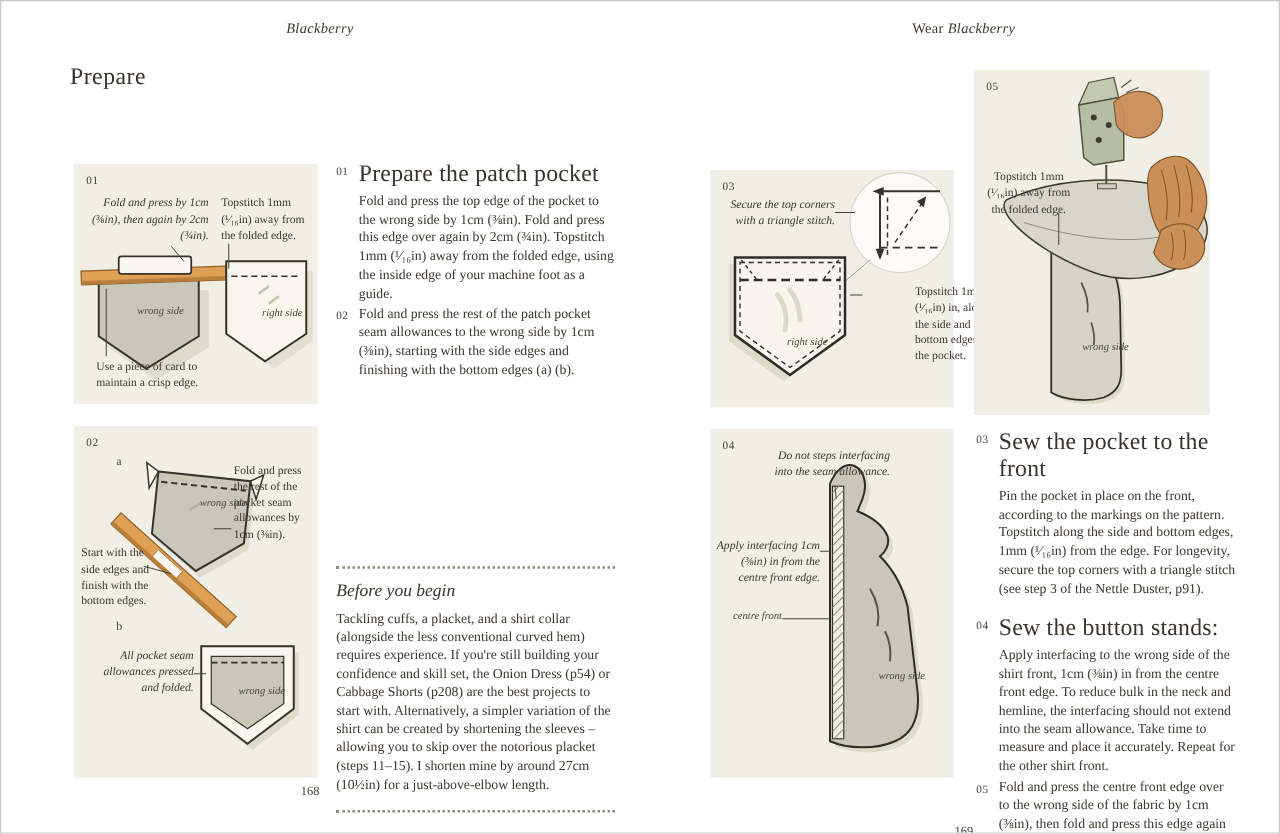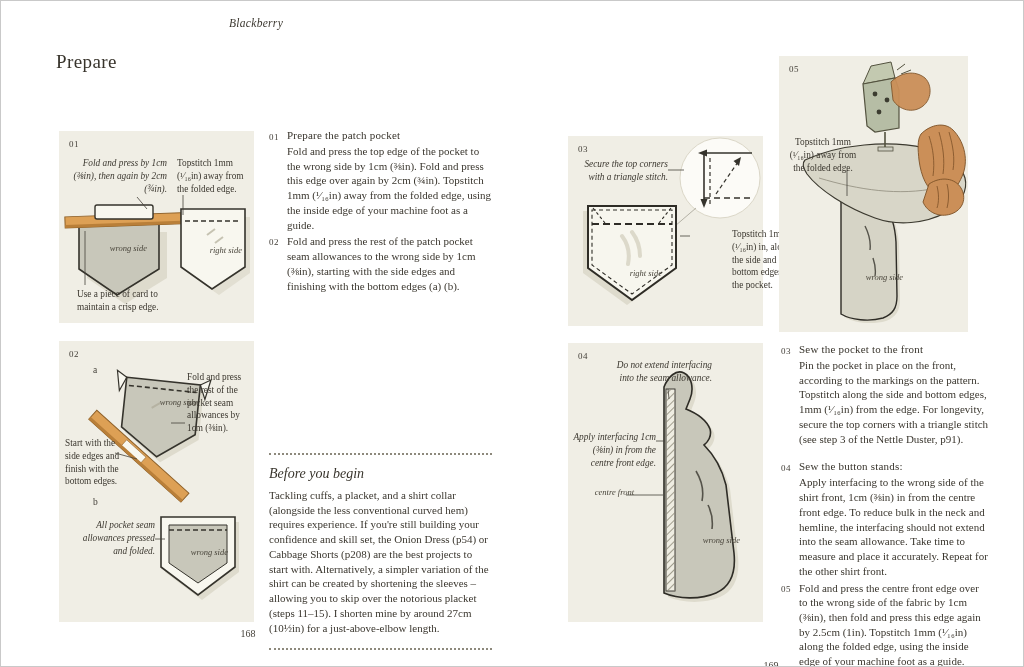--- a/index.html
+++ b/index.html
@@ -21,33 +21,37 @@
   .sublab { position:absolute; font-size:9.5px; color:#45413a; }
   .ann { position:absolute; font-size:9.3px; line-height:1.38; color:#3b372f; }
   .ann.r { text-align:right;font-style:italic; }
   .ann.c { text-align:center; }
   .fablabel { position:absolute; font-style:italic; font-size:8.5px; color:#4a463c; text-align:right; }
 
   .steps-col { position:absolute; }
   .step { display:flex; }
   .step + .step.gap { margin-top:14px; }
   .step-num { width:18px; flex:none; font-size:9px; padding-top:3px; color:#45413a; letter-spacing:.4px; }
-  .step-heading { font-size:11px; letter-spacing:.2px; margin-bottom:3px; color:#38342c; }
+  .step-heading { font-size:19px; letter-spacing:.2px; margin-bottom:3px; color:#38342c; }
   .step-text { font-size:11px; line-height:1.34; text-align:left; }
 
   .byb { position:absolute; border-top:2px dotted #8d897c; padding-top:11px; }
   .byb-heading { font-style:italic; font-size:14px; margin-bottom:6px; color:#38342c; }
   .byb .rule-bottom { border-top:2px dotted #8d897c; margin-top:13px; height:0; }
 </style>
 </head>
 <body>
 
 <div class="spread">
 
   <div class="running-header" style="left:30px;width:450px;">
+    <span class="it">Blackberry</span>
+  </div>
+  <div class="running-header" style="left:545px;width:450px;">
+    <span>Wear</span>
     <span class="it">Blackberry</span>
   </div>
 
   <h1 class="page-title">Prepare</h1>
 
   <div class="figbox" style="left:58px;top:130px;width:195px;height:192px;">
     <svg width="195" height="192" viewBox="0 0 195 192">
 
       <path d="M24,96 L104,96 L104,142 L62,168 L24,142 Z" transform="translate(4,5)" fill="#dedbcd" stroke="none"></path>
       <path d="M126,82 L188,82 L188,138 L157,160 L126,138 Z" transform="translate(3,4)" fill="#e2dfd2" stroke="none"></path>
@@ -191,23 +195,23 @@
       <g>
         <rect x="98" y="46" width="9" height="202" fill="#efede2" stroke="#2e2c26" stroke-width=".9"></rect>
         <rect x="98" y="46" width="9" height="202" fill="url(#hatch4)" stroke="none"></rect>
       </g>
 
       <line x1="100" y1="56" x2="101" y2="66" stroke="#45413a" stroke-width=".8" transform="translate(0,-10)"></line>
       <line x1="88" y1="98" x2="97" y2="98" stroke="#45413a" stroke-width=".8"></line>
       <line x1="58" y1="152" x2="95" y2="152" stroke="#45413a" stroke-width=".8"></line>
     </svg>
     <div class="fignum">04</div>
-    <div class="ann r" style="left:40px;top:16px;width:104px;">Do not extend interfacing into the seam allowance.</div>
+    <div class="ann r" style="left:40px;top:16px;width:104px;">Do not steps interfacing into the seam allowance.</div>
     <div class="ann r" style="left:0px;top:88px;width:88px;">Apply interfacing 1cm (⅜in) in from the centre front edge.</div>
-    <div class="fablabel" style="left:10px;top:144px;width:56px;text-align:right;">centre front</div>
+    <div class="fablabel" style="left:10px;top:144px;width:56px;text-align:center;">centre front</div>
     <div class="fablabel" style="left:108px;top:192px;width:64px;">wrong side</div>
   </div>
 
   <div class="figbox" style="left:778px;top:55px;width:189px;height:276px;">
     <svg width="189" height="276" viewBox="0 0 189 276">
 
       <g>
         <path d="M62,140 C66,128 76,120 86,118 C96,117 102,124 103,134 L106,152 C112,158 116,170 117,186 L118,240 C118,252 114,258 104,262 C90,266 72,264 62,258 Z" transform="translate(3,3)" fill="#dedbcd" stroke="none"></path>
         <path d="M62,140 C66,128 76,120 86,118 C96,117 102,124 103,134 L106,152 C112,158 116,170 117,186 L118,240 C118,252 114,258 104,262 C90,266 72,264 62,258 Z" fill="#d6d4c6" stroke="#2e2c26" stroke-width="1.4"></path>
         <path d="M86,170 C90,178 92,186 91,194 M94,202 C96,208 97,214 96,220" stroke="#55534a" stroke-width="1.4" fill="none"></path>

